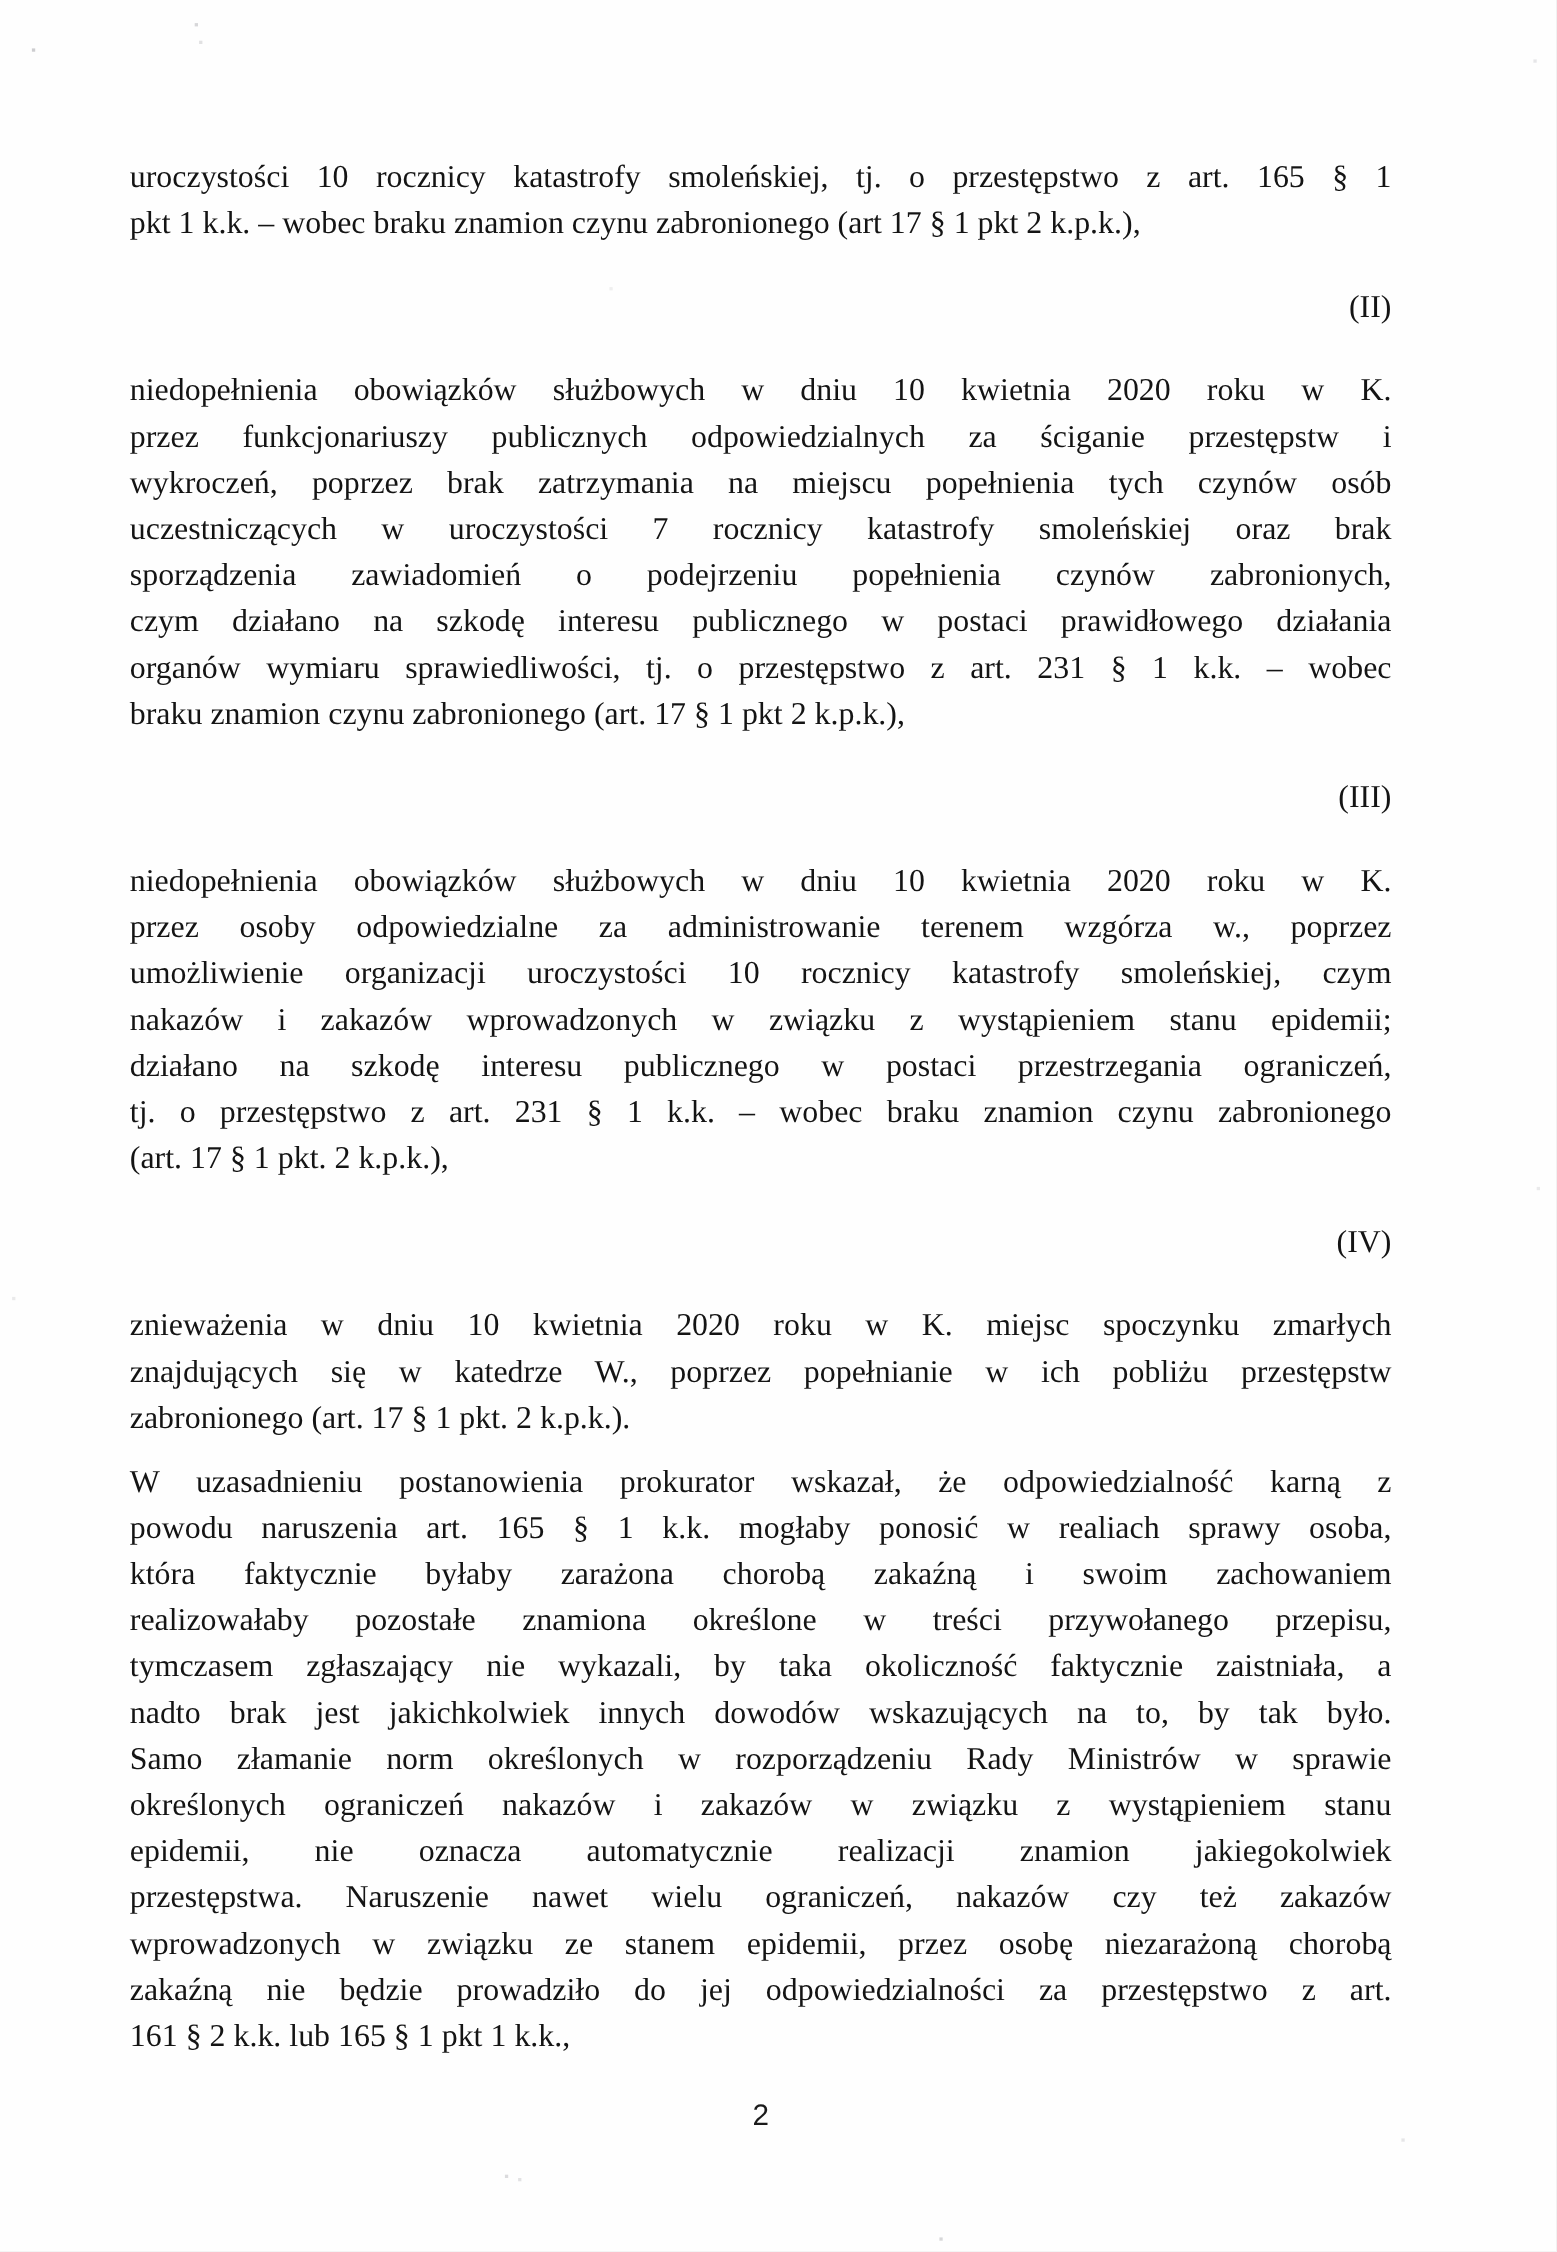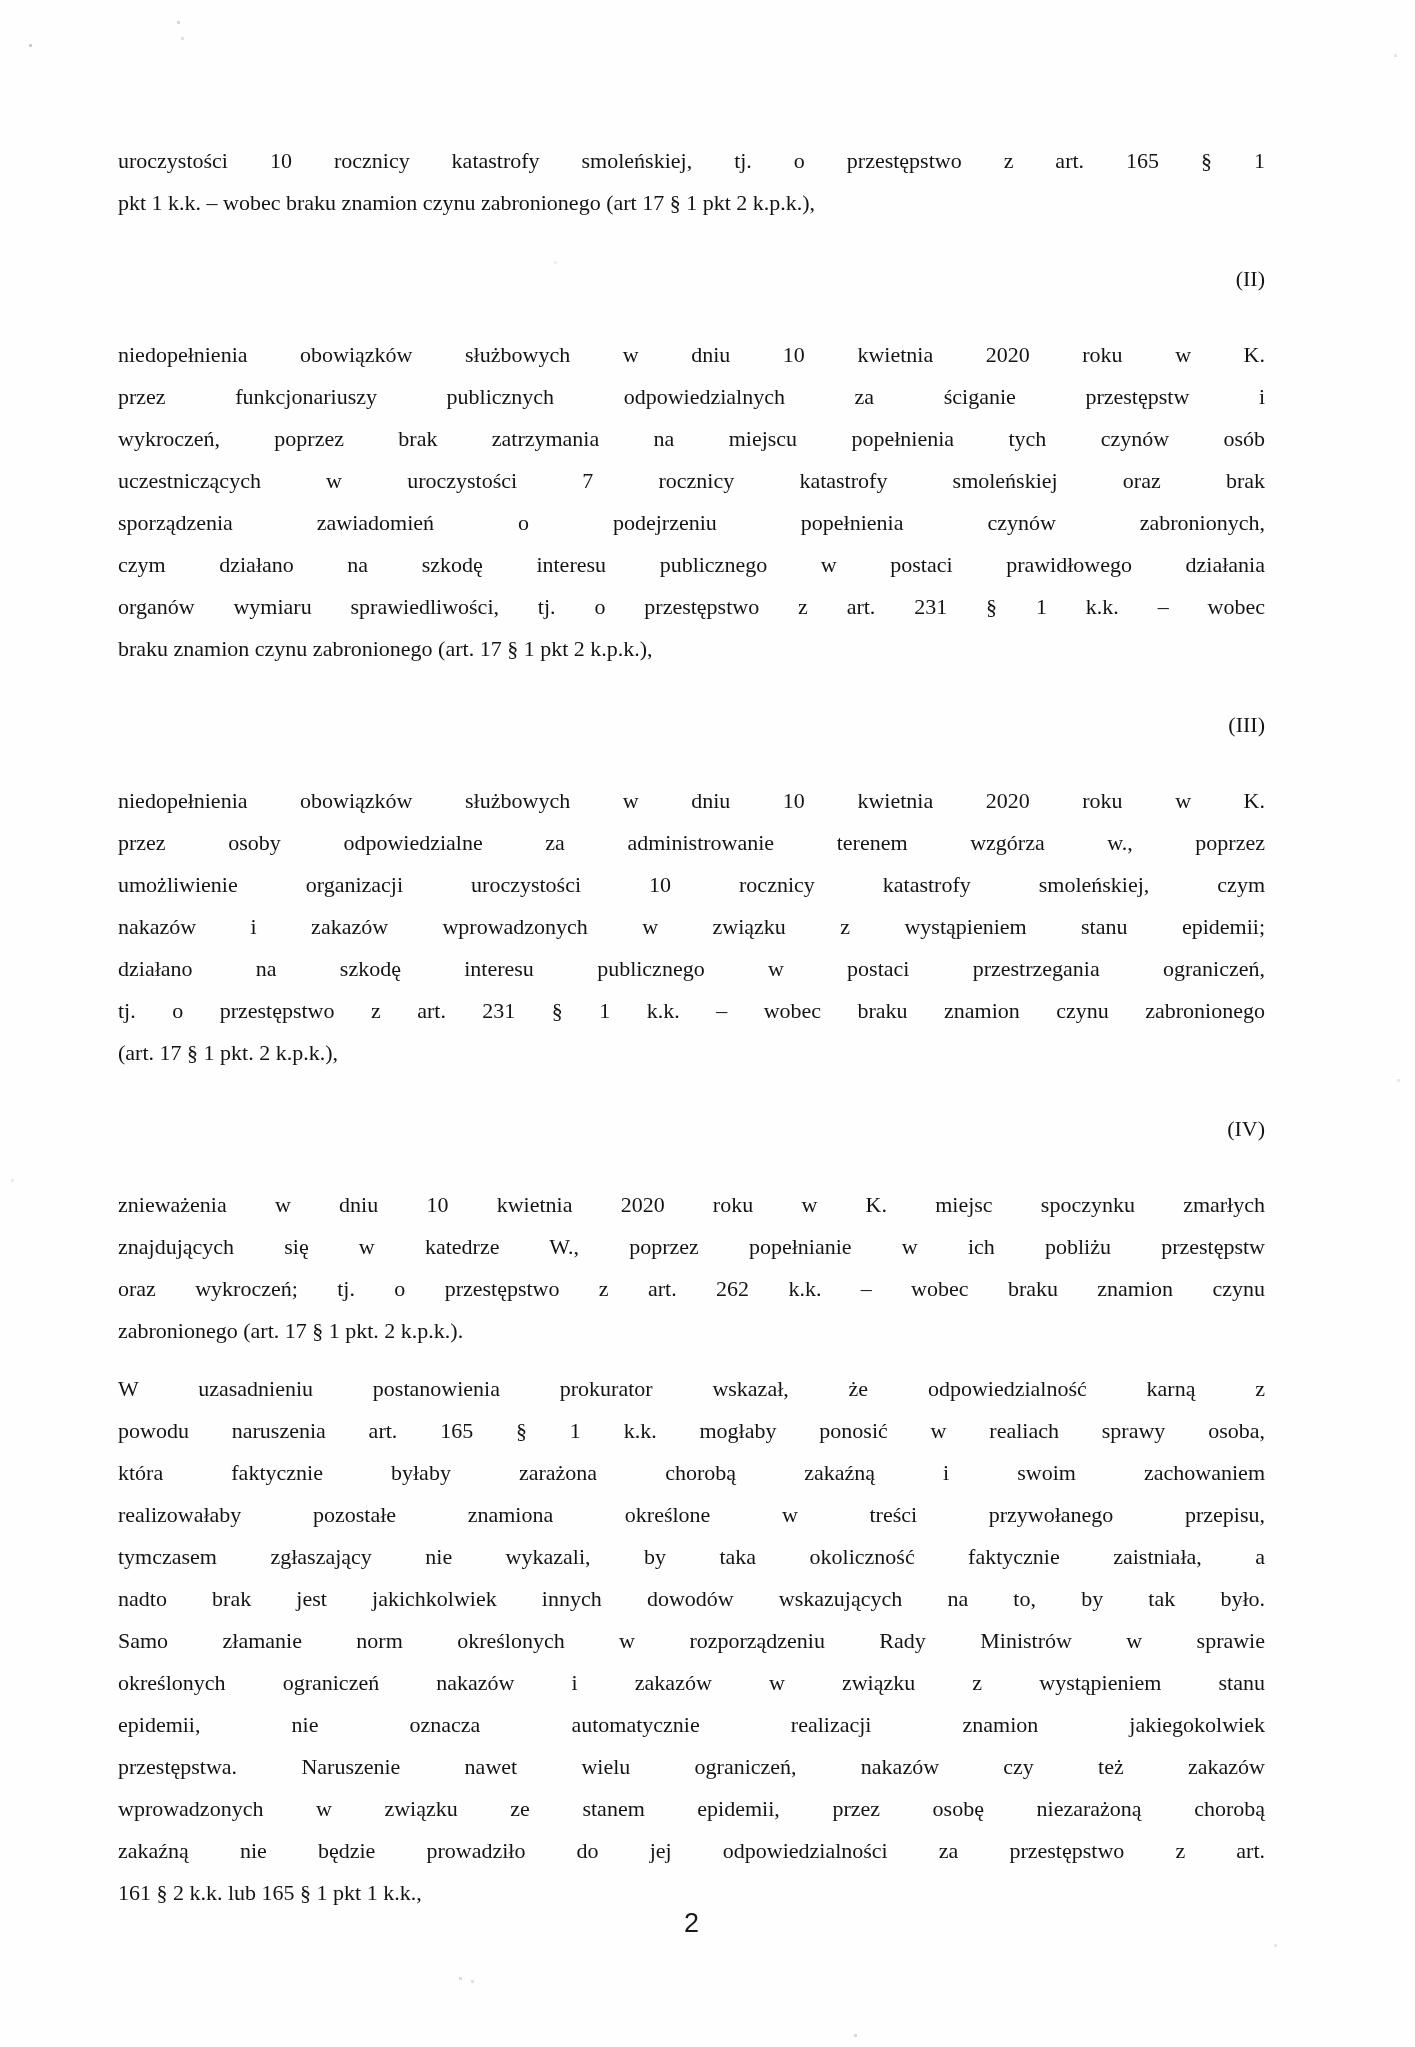--- a/index.html
+++ b/index.html
@@ -14,21 +14,21 @@
     background: #fefefe;
     overflow: hidden;
     font-family: "Liberation Serif", "DejaVu Serif", serif;
     color: #141414;
   }
   .text-block {
     position: absolute;
     left: 118px;
     top: 140px;
     width: 1147px;
-    font-size: 22px;
+    font-size: 29px;
     line-height: 42px;
   }
   .block.paragraph + .block.paragraph {
     margin-top: 16px;
   }
   .block.marker {
     margin: 34px 0;
     text-align: right;
   }
   .line {
@@ -97,21 +97,20 @@
         <div class="line">umożliwienie organizacji uroczystości 10 rocznicy katastrofy smoleńskiej, czym</div>
         <div class="line">nakazów i zakazów wprowadzonych w związku z wystąpieniem stanu epidemii;</div>
         <div class="line">działano na szkodę interesu publicznego w postaci przestrzegania ograniczeń,</div>
         <div class="line">tj. o przestępstwo z art. 231 § 1 k.k. – wobec braku znamion czynu zabronionego</div>
         <div class="line last">(art. 17 § 1 pkt. 2 k.p.k.),</div>
       </div>
       <div class="block marker">(IV)</div>
       <div class="block paragraph">
         <div class="line">znieważenia w dniu 10 kwietnia 2020 roku w K. miejsc spoczynku zmarłych</div>
         <div class="line">znajdujących się w katedrze W., poprzez popełnianie w ich pobliżu przestępstw</div>
-        <div class="line">oraz wykroczeń; tj. o przestępstwo z art. 262 k.k. – wobec braku znamion czynu</div>
         <div class="line last">zabronionego (art. 17 § 1 pkt. 2 k.p.k.).</div>
       </div>
       <div class="block paragraph">
         <div class="line">W uzasadnieniu postanowienia prokurator wskazał, że odpowiedzialność karną z</div>
         <div class="line">powodu naruszenia art. 165 § 1 k.k. mogłaby ponosić w realiach sprawy osoba,</div>
         <div class="line">która faktycznie byłaby zarażona chorobą zakaźną i swoim zachowaniem</div>
         <div class="line">realizowałaby pozostałe znamiona określone w treści przywołanego przepisu,</div>
         <div class="line">tymczasem zgłaszający nie wykazali, by taka okoliczność faktycznie zaistniała, a</div>
         <div class="line">nadto brak jest jakichkolwiek innych dowodów wskazujących na to, by tak było.</div>
         <div class="line">Samo złamanie norm określonych w rozporządzeniu Rady Ministrów w sprawie</div>

